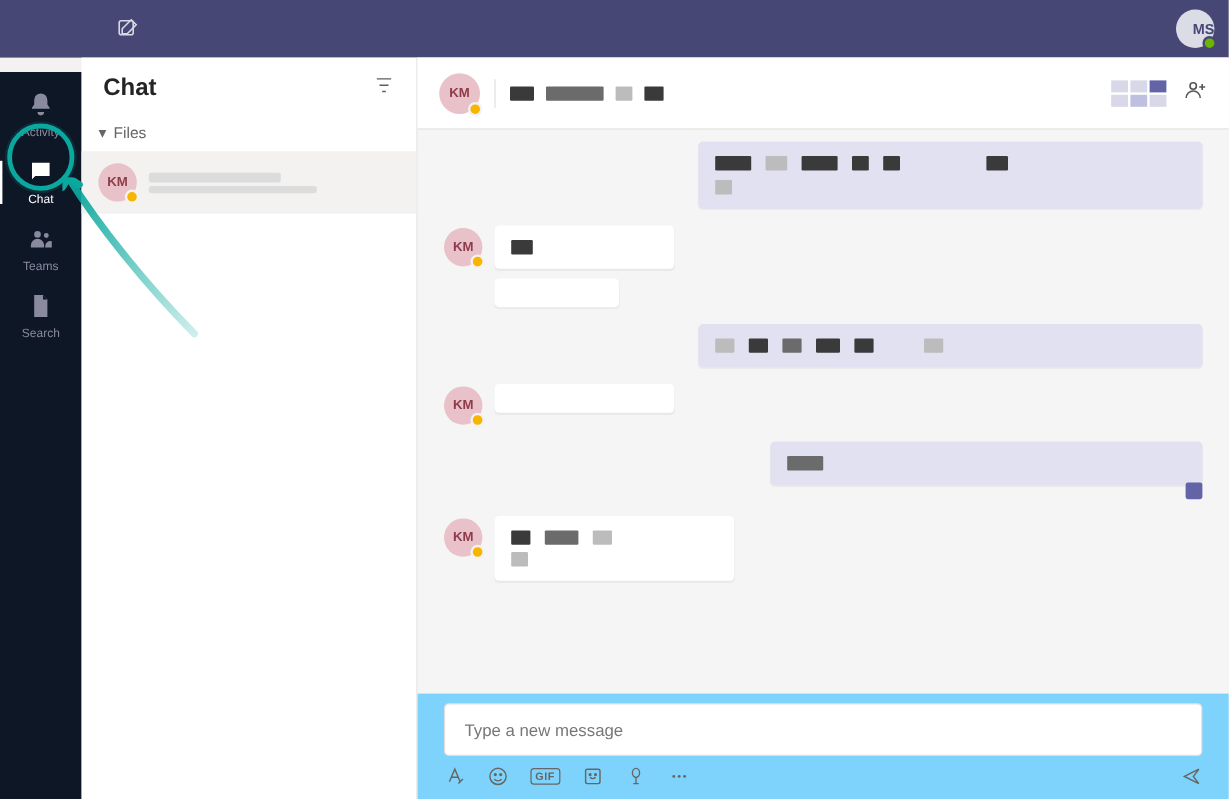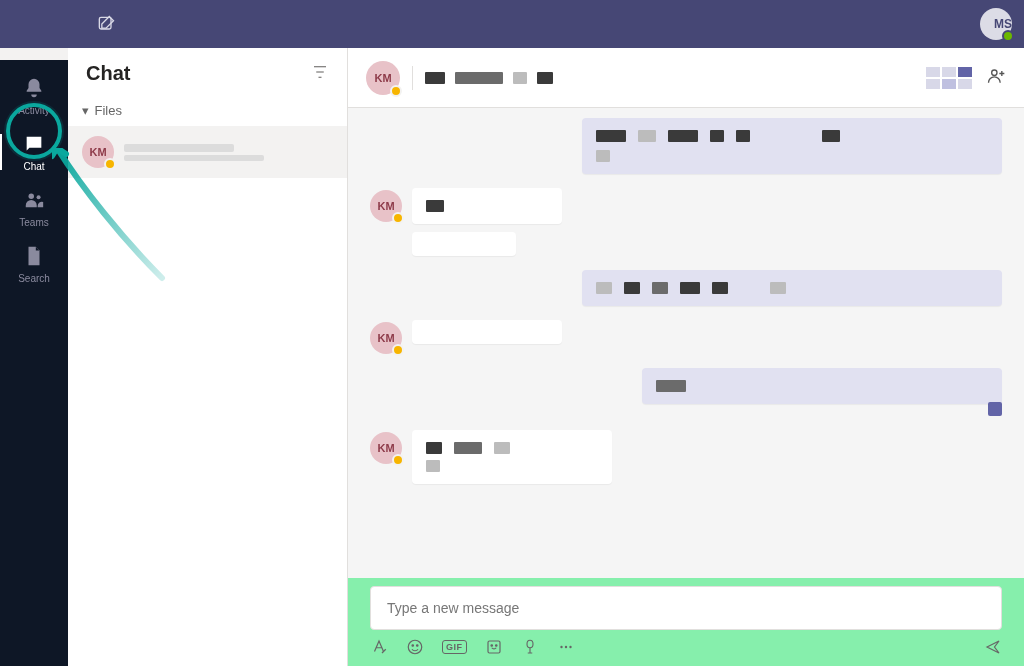--- a/index.html
+++ b/index.html
@@ -83,21 +83,21 @@
   .bubble.med{width:200px;}
 
   
   .blk{display:inline-block;height:12px;background:#3a3a3a;border-radius:1px;}
   .blk.lt{background:#bcbcbc;}
   .blk.md{background:#6b6b6b;}
   .gaprow{display:flex;flex-wrap:wrap;gap:12px;align-items:center;}
 
   .reaction{width:14px;height:14px;background:#6264a7;border-radius:2px;margin-left:auto;margin-top:-6px;}
 
-  .compose{padding:8px 22px 10px 22px;background:#86efac;}
+  .compose{padding:8px 22px 10px 22px;background:#7dd3fc;}
   .compose-box{background:#fff;border:1px solid #e1dfdd;border-radius:4px;height:44px;display:flex;align-items:center;padding:0 14px;color:#555;}
   .compose-input{border:none;outline:none;flex:1;font-size:14px;color:#252423;}
   .compose-input::placeholder{color:#777;}
   .compose-tools{display:flex;align-items:center;gap:18px;margin-top:8px;color:#666;}
   .compose-tools .spacer{flex:1;}
   .tool-btn svg{width:18px;height:18px;display:block;}
   .gif-btn{border:1.5px solid #666;border-radius:3px;font-size:9px;font-weight:700;padding:1px 3px;letter-spacing:0.5px;}
 </style>
 </head>
 <body>

